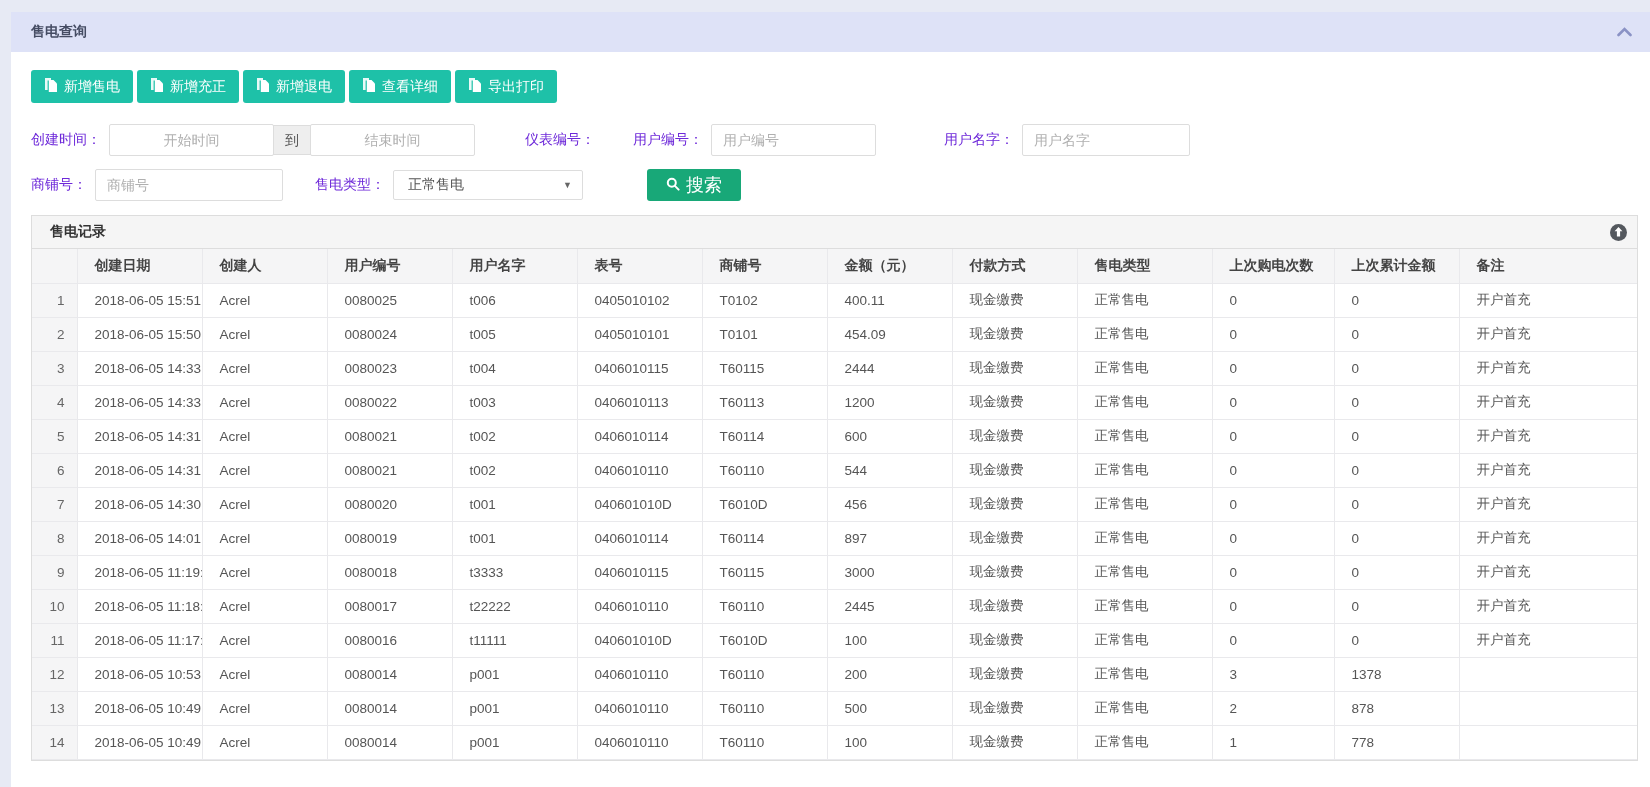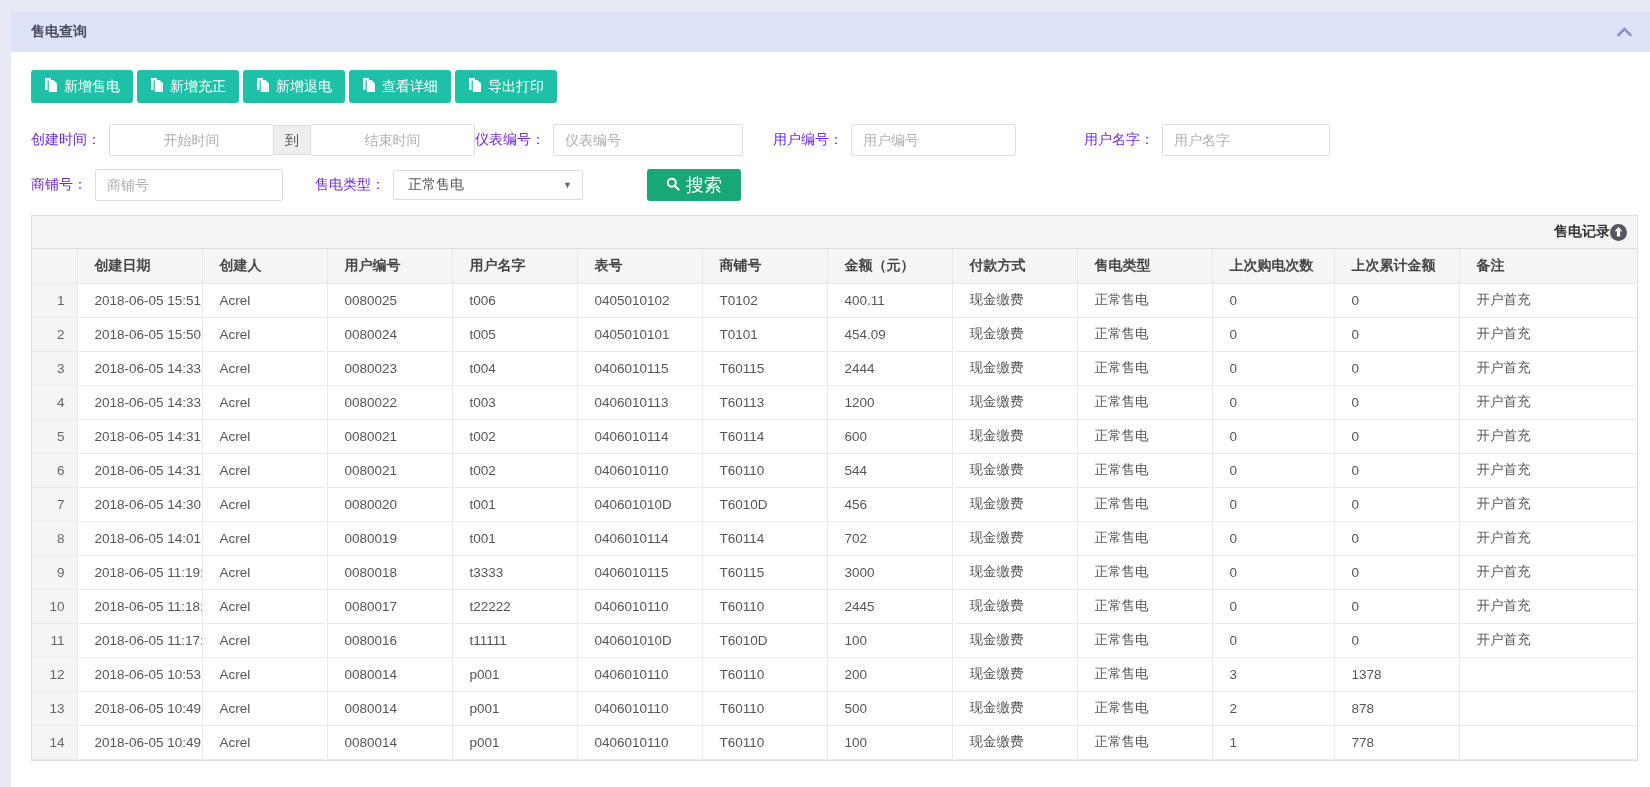--- a/index.html
+++ b/index.html
@@ -34,40 +34,40 @@
     height:32px; border:1px solid #ddd; border-radius:2px; padding:0 11px;
     font-size:14px; color:#555; background:#fff; outline:none; font-family:inherit;
   }
   .f-input::placeholder { color:#b0b0b0; opacity:1; }
   .date-input { width:165px; text-align:center; }
   .date-sep {
     height:30px; line-height:28px; padding:0 11px; margin:0 -1px;
     background:#eee; border:1px solid #ddd; color:#555; position:relative; z-index:1;
   }
   .w-meter { width:190px; }  .w-user { width:165px; }  .w-name { width:168px; }  .w-shop { width:188px; }
-  .ml-a { } .ml-b { margin-left:30px;text-align:right; } .ml-c { margin-left:68px;text-align:center; }
+  .ml-a { margin-left:50px; } .ml-b { margin-left:30px;text-align:right; } .ml-c { margin-left:68px;text-align:center; }
   .ml-d { margin-left:32px; } .ml-e { margin-left:64px; }
 
   .select-box {
     width:190px; height:30px; border:1px solid #ddd; border-radius:2px; background:#fff;
     display:inline-flex; align-items:center; justify-content:space-between;
     padding:0 10px 0 14px; color:#555; cursor:pointer;
   }
   .caret { font-size:9px; color:#666; }
 
   .btn-search {
     background:var(--green,#18a878); color:#fff; border:none; cursor:pointer;
     height:32px; padding:0 19px; font-size:18px; border-radius:3px;
     display:inline-flex; align-items:center; gap:6px; font-family:inherit;
   }
 
   .panel { border:1px solid #ddd; margin-top:14px; }
   .panel-header {
     height:33px; background:#f5f5f5; border-bottom:1px solid #ddd;
-    display:flex; align-items:center; justify-content:flex-end;
+    display:flex; align-items:center; justify-content:space-between;
     padding:0 10px 0 18px; font-weight:bold; color:#333; font-size:14px;
   }
   .panel-tool {
     width:17px; height:17px; border-radius:50%; background:#54585e; cursor:pointer;
     display:inline-flex; align-items:center; justify-content:center; flex:0 0 auto;
   }
 
   table { width:100%; border-collapse:collapse; table-layout:fixed; font-size:13.5px; }
   th, td {
     border-right:1px solid #e9e9ec; border-bottom:1px solid #e9e9ec;
@@ -133,21 +133,20 @@
       </button>
     </div>
 
     <div class="filters-row">
       <span class="f-label">创建时间：</span>
       <input class="f-input date-input" placeholder="开始时间" style="">
       <span class="date-sep">到</span>
       <input class="f-input date-input" placeholder="结束时间" style="">
 
       <span class="f-label ml-a">仪表编号：</span>
-      <input class="f-input w-meter" placeholder="仪表编号" style="">
 
       <span class="f-label ml-b">用户编号：</span>
       <input class="f-input w-user" placeholder="用户编号" style="">
 
       <span class="f-label ml-c">用户名字：</span>
       <input class="f-input w-name" placeholder="用户名字" style="">
     </div>
 
     <div class="filters-row">
       <span class="f-label">商铺号：</span>
@@ -319,21 +318,21 @@
               <td>开户首充</td>
             </tr>
             <tr>
               <td class="idx">8</td>
               <td>2018-06-05 14:01:3</td>
               <td>Acrel</td>
               <td>0080019</td>
               <td>t001</td>
               <td>0406010114</td>
               <td>T60114</td>
-              <td>702</td>
+              <td>897</td>
               <td>现金缴费</td>
               <td>正常售电</td>
               <td>0</td>
               <td>0</td>
               <td>开户首充</td>
             </tr>
             <tr>
               <td class="idx">9</td>
               <td>2018-06-05 11:19:0</td>
               <td>Acrel</td>

